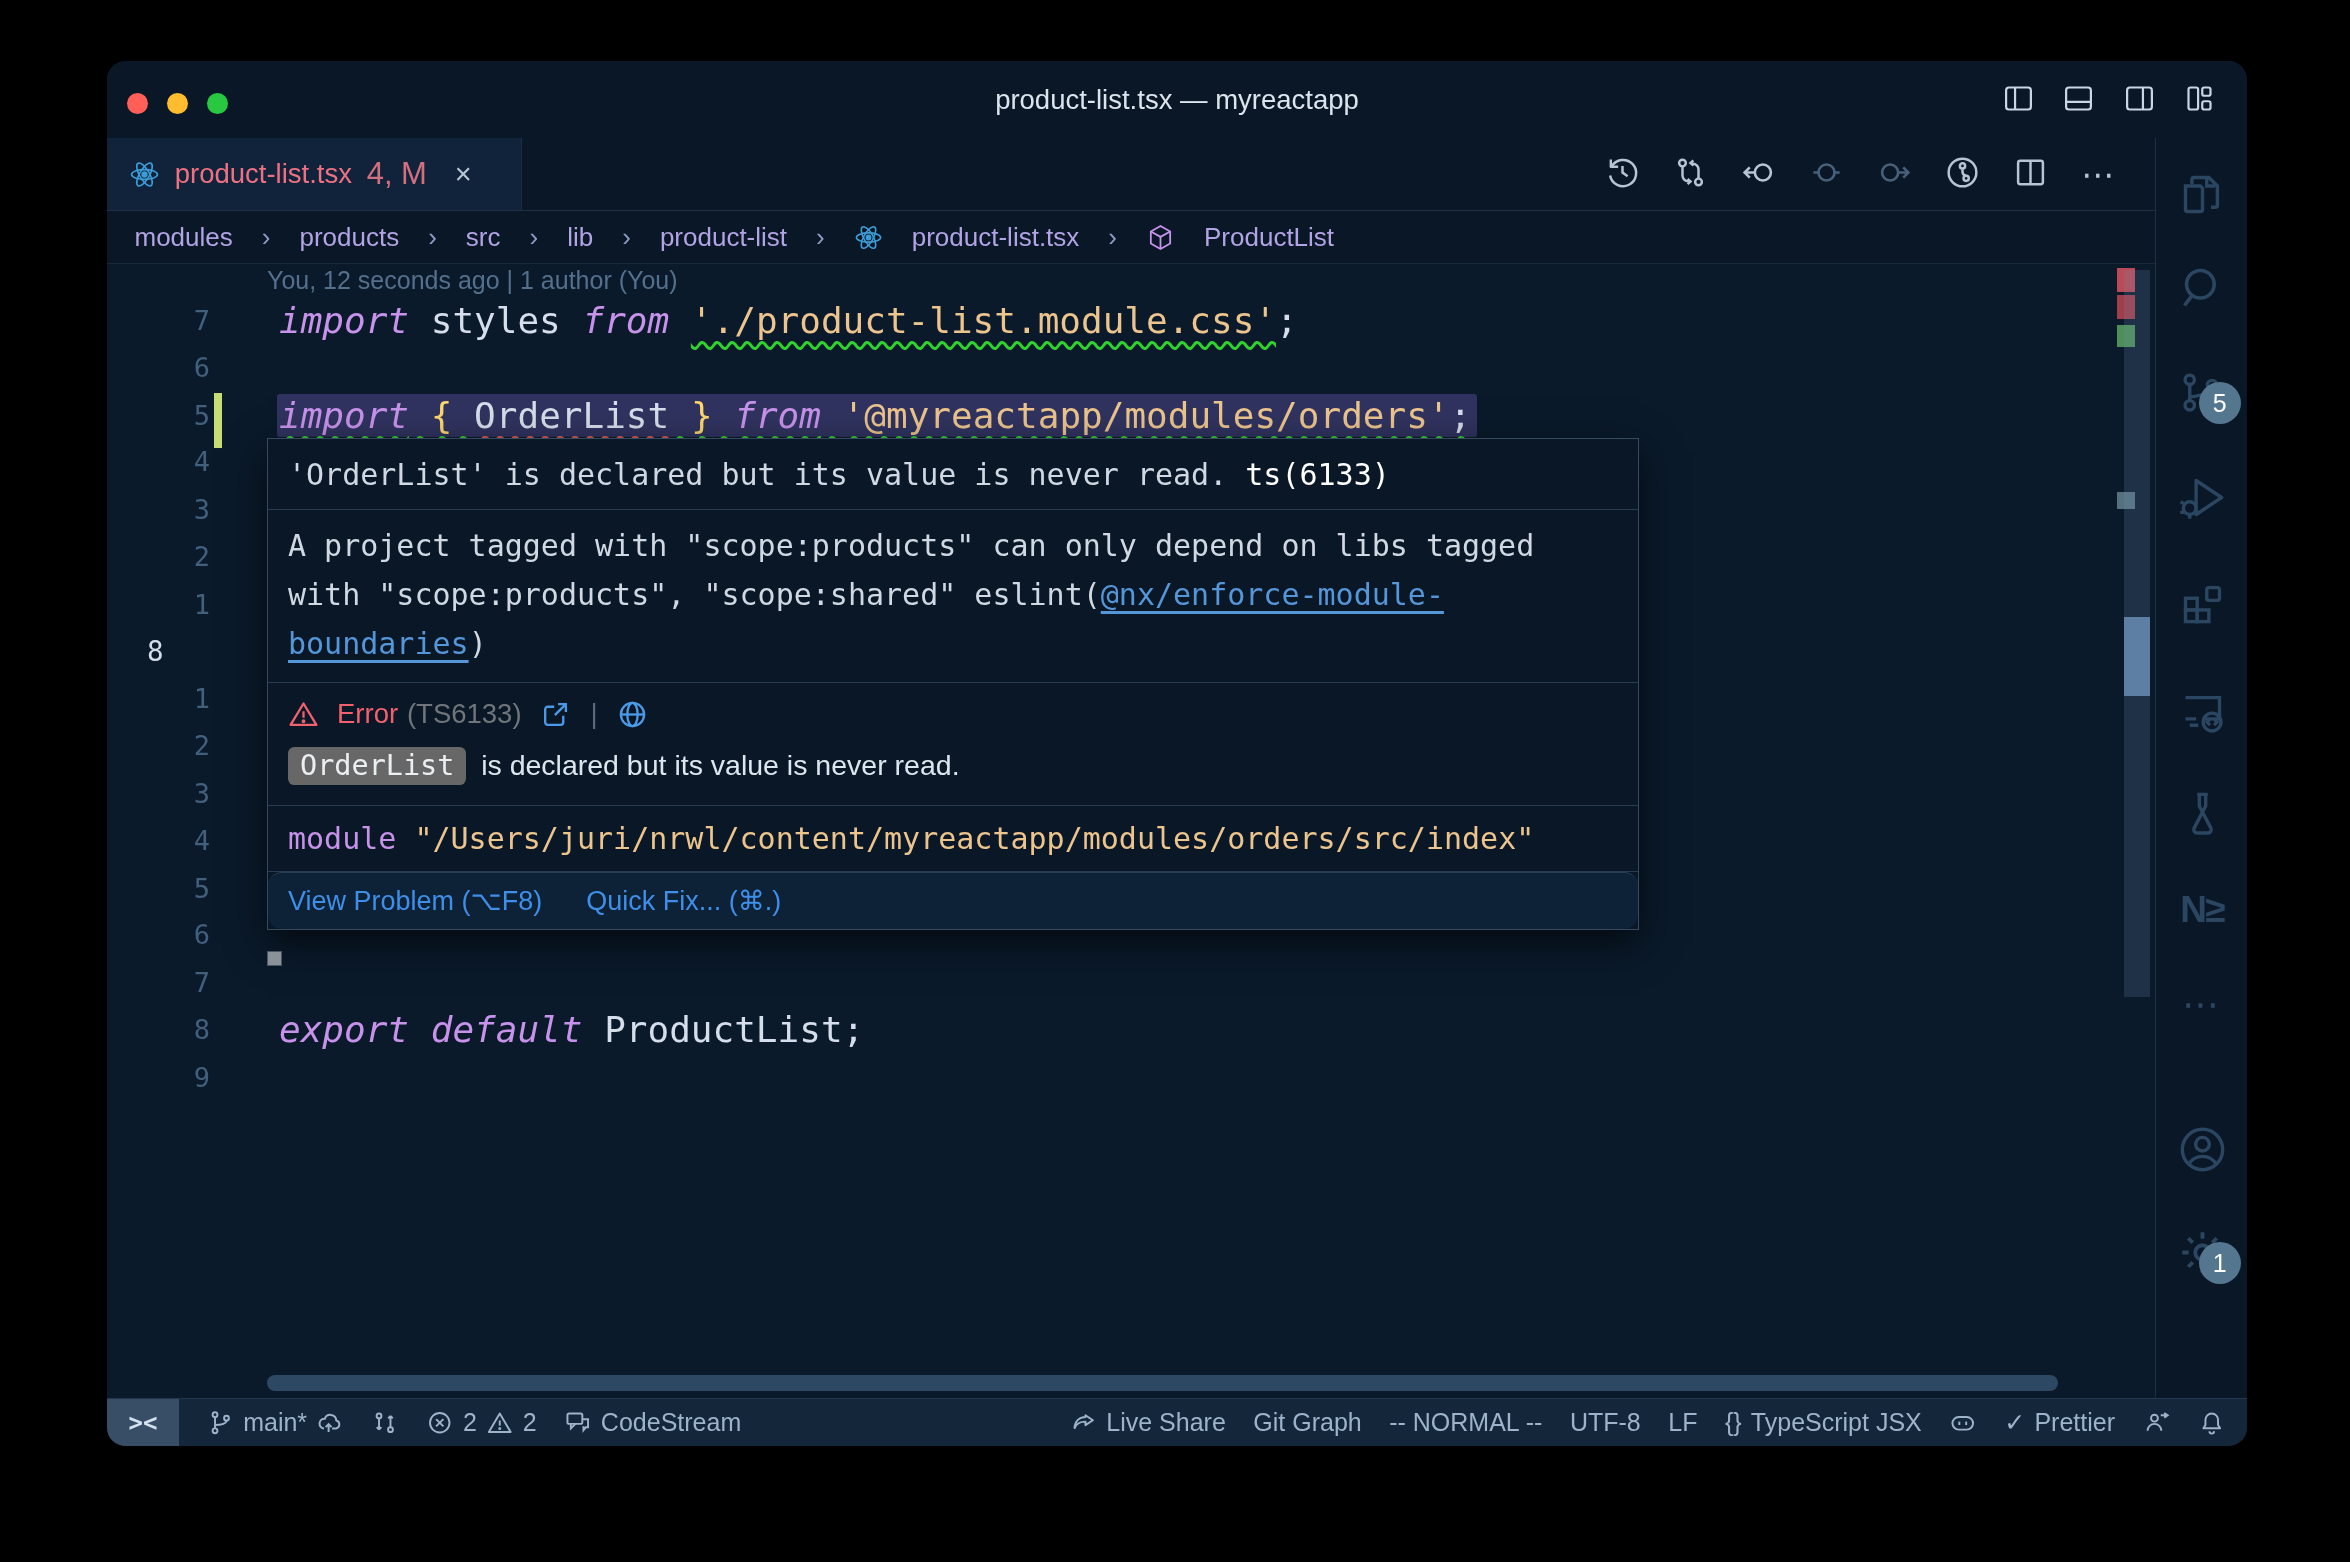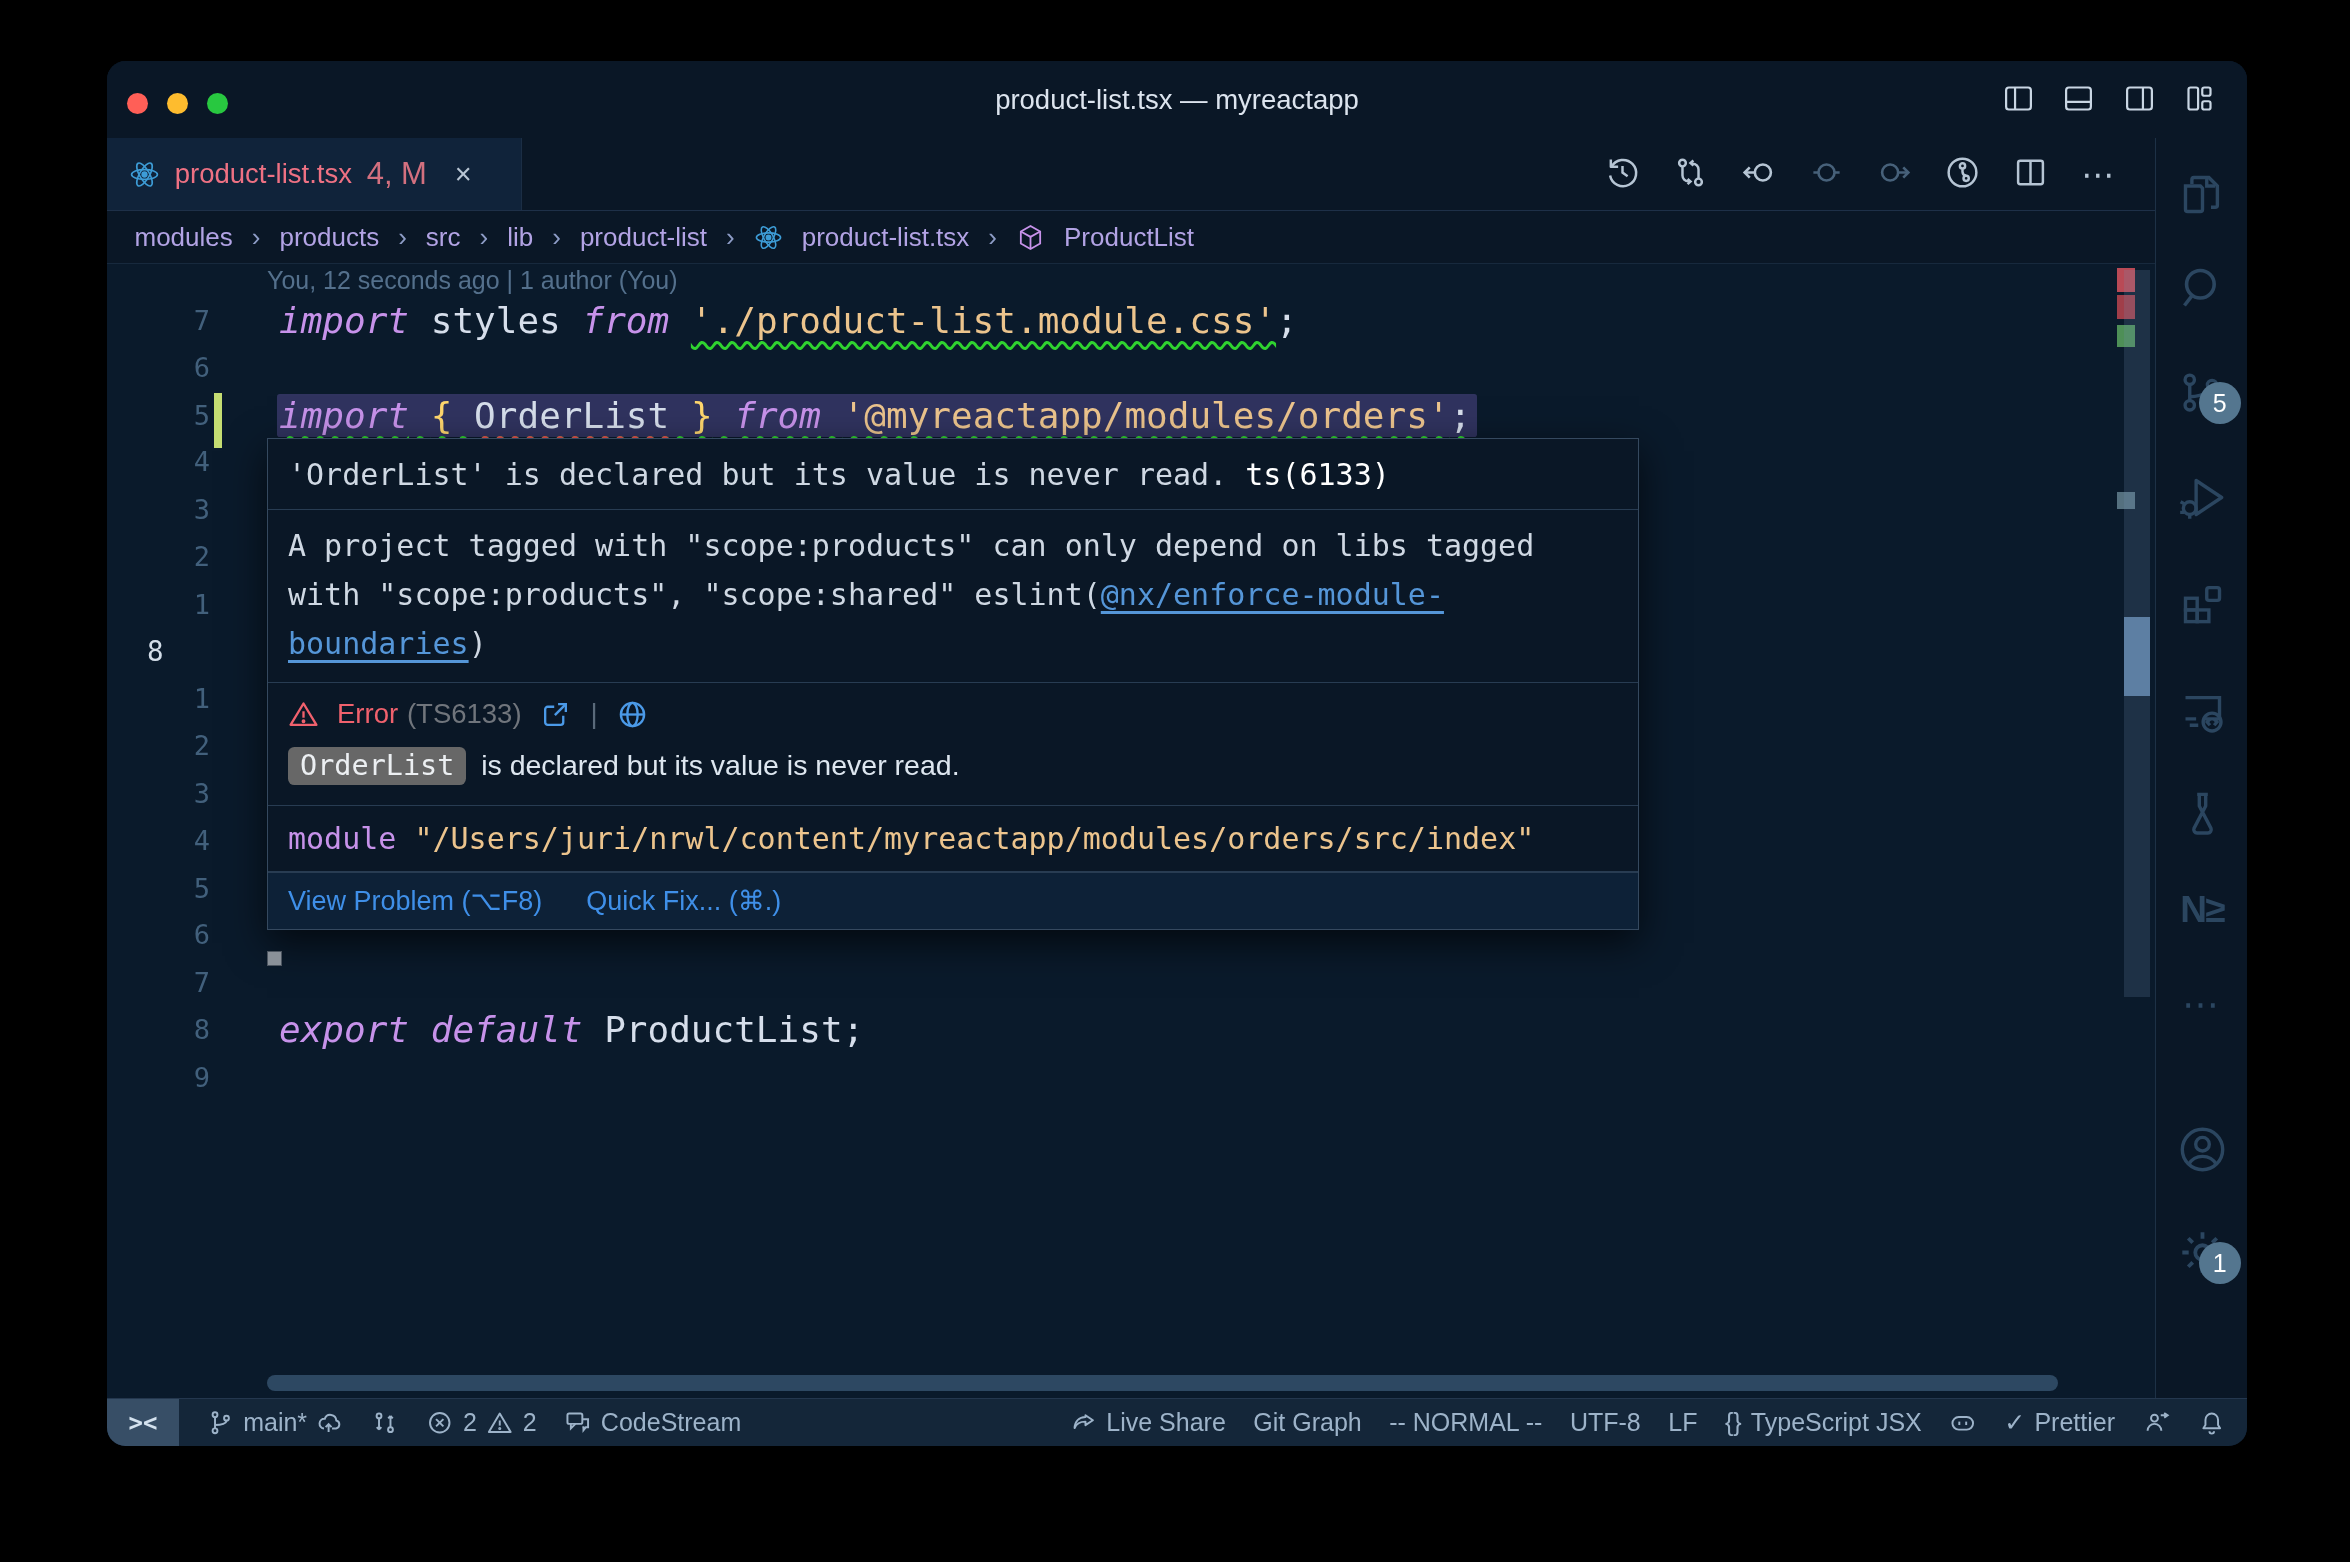--- a/index.html
+++ b/index.html
@@ -28,21 +28,21 @@
          padding:0 22px; border-right:0.9px solid #1b2e45; }
   .tab-label { color:#ee7183; font-size:27.5px; }
   .tab-badge { color:#d3707f; font-size:31px; }
   .tab-close { color:#b9c6d4; font-size:29px; margin-left:13px; cursor:default; }
   .tab-actions { margin-left:auto; display:flex; align-items:center; gap:33px;
                  padding-right:39px; color:#b6c5d4; }
   .tab-actions svg { width:35px; height:35px; }
   .tab-actions .dim { color:#47617a; }
   .tab-actions .dots { font-size:33px; color:#b6c5d4; letter-spacing:1.8px; }
   
-  .breadcrumb { height:53px; display:flex; align-items:center; gap:19px; padding-left:27.5px;
+  .breadcrumb { height:53px; display:flex; align-items:center; gap:29px; padding-left:27.5px;
                 background:#0a1726; border-bottom:0.9px solid #17293d; font-size:26px;
                 color:#b2a3e4; flex:0 0 auto; }
   .bc-sep { color:#8d9cc6; font-size:26px; }
   .breadcrumb svg { width:29px; height:29px; }
   
   .editor { position:relative; flex:1; background:#0a1a2b; overflow:hidden;
             font-family:"DejaVu Sans Mono", monospace; }
   .lens { position:absolute; left:160px; top:1.8px; font-family:"Liberation Sans",sans-serif;
           font-size:25px; color:#54708c; }
   .ln { position:absolute; left:0; width:103px; text-align:right;
@@ -76,21 +76,21 @@
   .err-red { color:#f0616d; }
   .hv-grey { color:#70757c; }
   .hv-pipe { color:#5a6a7a; margin:0 1.8px; }
   .hv-detail { display:flex; align-items:center; gap:14.7px; padding:11px 20px 20px;
                font-family:"Liberation Sans",sans-serif; font-size:28.5px; color:#dde6ef; }
   .chip { font-family:"DejaVu Sans Mono",monospace; font-size:28.5px; background:#676767;
           color:#eceff2; border-radius:6.4px; padding:2.8px 12px; }
   .hv-module { padding:14.7px 20px; font-size:30px; }
   .hv-actions { display:flex; gap:44px; padding:12px 20px; background:#0d2137;
                 border-top:0.9px solid #283c52; font-family:"Liberation Sans",sans-serif;
-                font-size:27px; color:#3f8fe8; }
+                font-size:27px; color:#3f8fe8;border-radius:14px; }
   .hv-actions span { cursor:pointer; }
   .resize-handle { position:absolute; left:160px; top:687px; width:14.7px; height:14.7px;
                    background:#8a9199; border:1.8px solid #4c5560; z-index:11; }
   
   .ruler-mark { position:absolute; width:18.4px; }
   .vslider { position:absolute; right:5.5px; top:5.5px; width:26px; height:727px;
              background:rgba(110,145,180,.20); }
   .vslider-bright { position:absolute; right:5.5px; top:353px; width:26px; height:79px;
                     background:#5d7fa3; }
   .hscroll { position:absolute; left:160px; top:1111px; width:1791px; height:15.6px;

